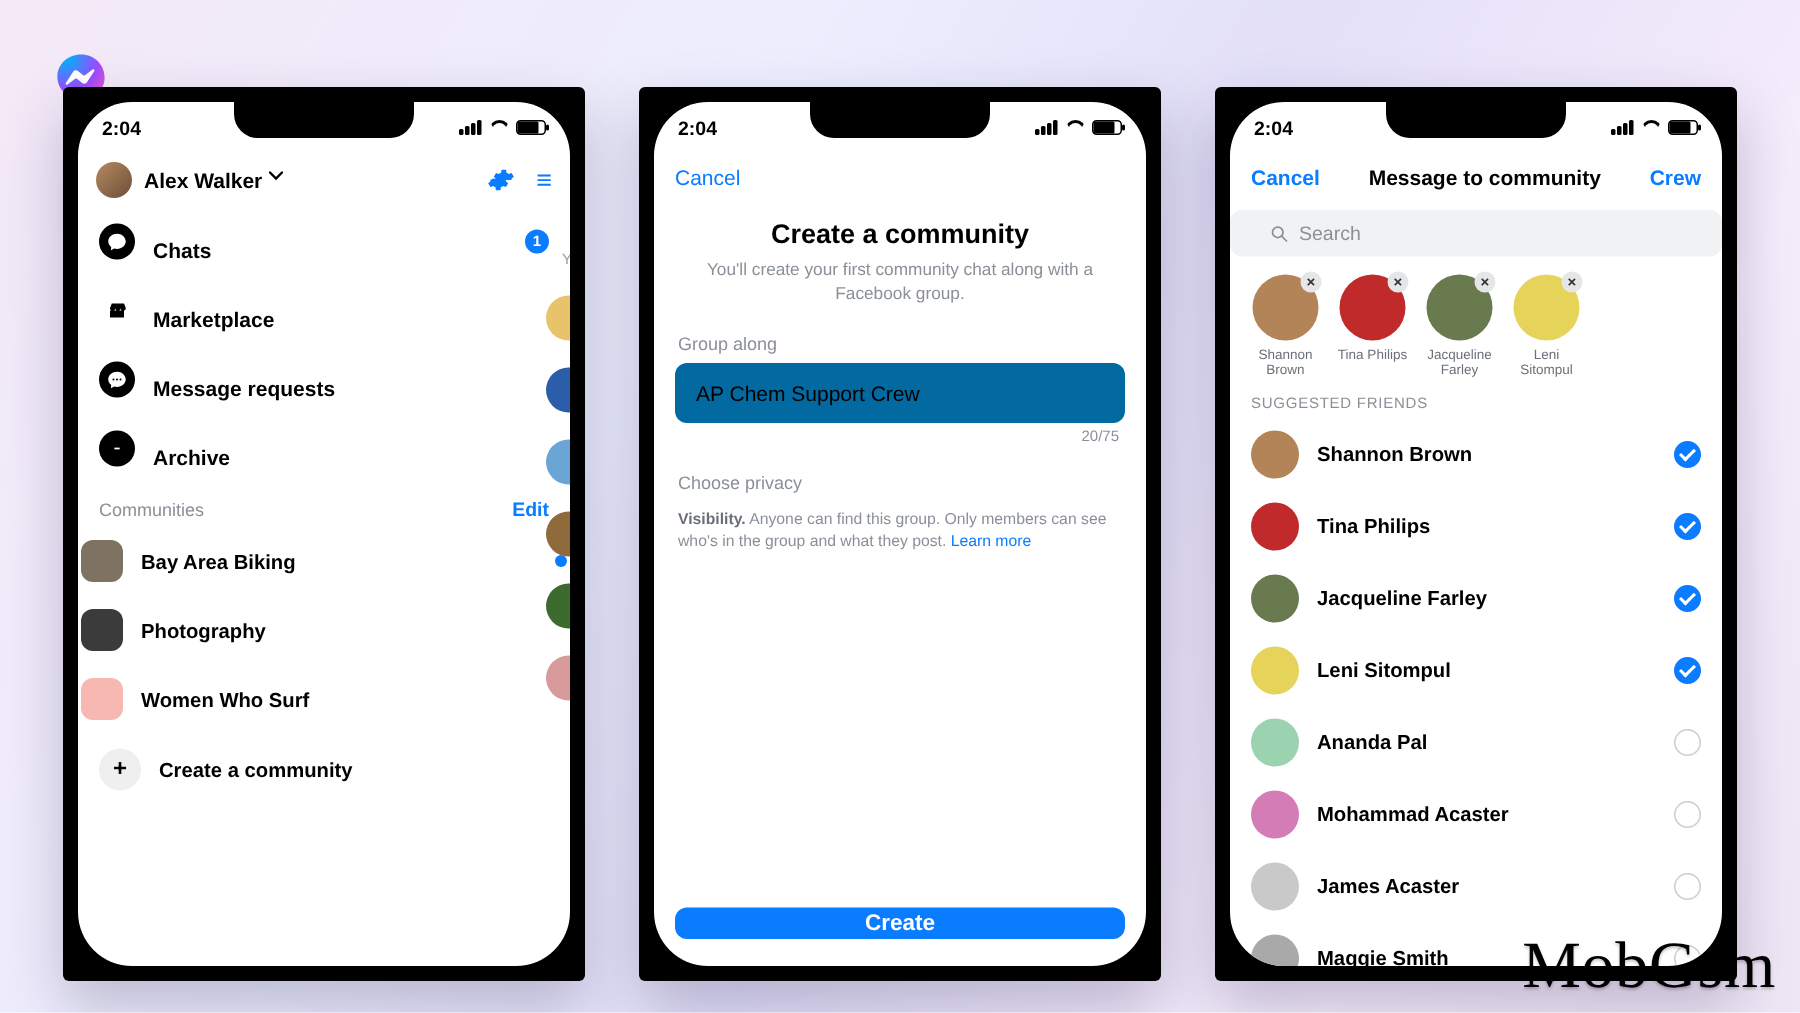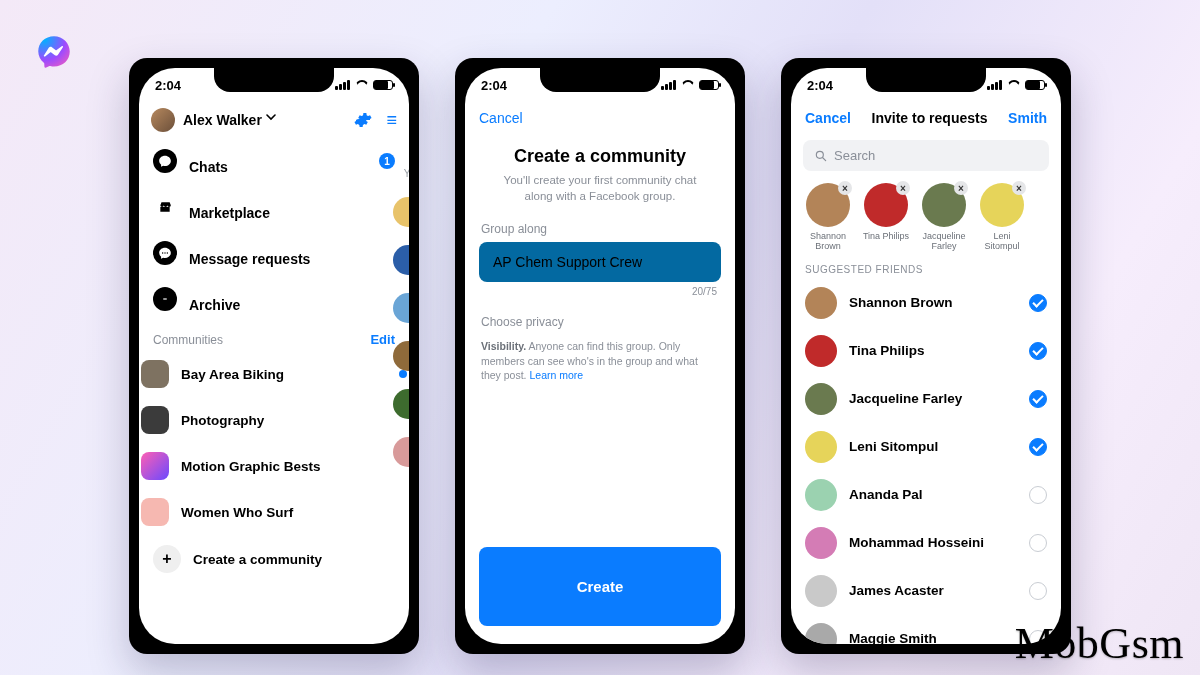--- a/index.html
+++ b/index.html
@@ -9,21 +9,21 @@
     background: linear-gradient(120deg, #f4e9f7 0%, #eceefe 35%, #e3e0f8 55%, #f6edfc 80%, #efe6f5 100%);
     position: relative;
   }
   
   .msgr-logo { position:absolute; top:34px; left:36px; width:36px; height:36px; }
   .msgr-logo svg { width:36px; height:36px; display:block; }
 
   .stage { position:absolute; top:58px; left:0; right:0; bottom:0; display:flex; justify-content:center; gap:36px; }
 
   .phone {
-    width:290px; height:596px; border-radius:18px; background:#000; padding:10px;
+    width:348px; height:596px; border-radius:4px; background:#000; padding:10px;
     box-shadow: 0 18px 40px rgba(40,30,80,.25);
     position:relative;
   }
   .screen {
     width:100%; height:100%; border-radius:36px; background:#fff; overflow:hidden; position:relative;
   }
   .notch {
     position:absolute; top:0; left:50%; transform:translateX(-50%);
     width:120px; height:24px; background:#000; border-bottom-left-radius:16px; border-bottom-right-radius:16px; z-index:5;
   }
@@ -78,27 +78,27 @@
   .p2-sub { text-align:center; font-size:11.5px; color:#8a8f98; padding:0 26px; line-height:1.35; }
   .field-label { font-size:12px; color:#8a8f98; margin:18px 16px 6px; }
   .text-field { background:#0369a1; border-radius:8px; padding:12px 14px; margin:0 14px; font-size:14px; }
   .counter { text-align:right; font-size:10px; color:#8a8f98; margin:4px 18px 0; }
   .privacy-box { margin:6px 14px 0; border-radius:8px; overflow:hidden; background:#f1f2f4; }
   .priv-opt { padding:13px 14px; font-size:14px; display:flex; align-items:center; justify-content:space-between; cursor:pointer; }
   .priv-opt + .priv-opt { border-top:1px solid rgba(0,0,0,.08); }
   .vis-note { font-size:10.5px; color:#8a8f98; margin:10px 16px; line-height:1.4; }
   .vis-note b { color:#6b7078; font-weight:600; }
   .vis-note a { color:#0a7cff; text-decoration:none; }
-  .create-btn { position:absolute; bottom:18px; left:14px; right:14px; background:#0a7cff; color:#fff; font-weight:600; text-align:center; padding:31px; border-radius:8px; font-size:15px; cursor:pointer; }
+  .create-btn { position:absolute; bottom:18px; left:14px; right:14px; background:#0a7cff; color:#fff; font-weight:600; text-align:center; padding:2px; border-radius:8px; font-size:15px; cursor:pointer; }
 
   
   .p3-bar { display:flex; align-items:center; justify-content:space-between; padding:8px 14px; font-size:14px; }
   .p3-bar .act { color:#0a7cff; font-weight:600; }
   .p3-bar .title { font-weight:700; }
-  .search-box { display:flex; align-items:center; gap:6px; background:#f1f2f4; border-radius:8px; margin:6px 12px; padding:8px 11px; color:#8a8f98; font-size:13px; }
+  .search-box { display:flex; align-items:center; gap:6px; background:#f1f2f4; border-radius:8px; margin:6px 0; padding:8px 26px; color:#8a8f98; font-size:13px; }
   .chips { display:flex; gap:8px; padding:6px 12px 2px; }
   .chip { width:50px; text-align:center; position:relative; }
   .chip .av { width:44px; height:44px; border-radius:50%; margin:0 auto; position:relative; }
   .chip .av .x { position:absolute; top:-2px; right:-2px; width:14px; height:14px; border-radius:50%; background:#e5e6e8; display:flex; align-items:center; justify-content:center; font-size:10px; font-weight:700; color:#333; cursor:pointer; }
   .chip .nm { font-size:9px; color:#6b7078; line-height:1.15; margin-top:4px; }
   .sugg-hdr { font-size:10px; color:#8a8f98; letter-spacing:.5px; padding:10px 14px 4px; font-weight:500; }
   .friend-row { display:flex; align-items:center; gap:12px; padding:8px 14px; cursor:pointer; }
   .friend-row .av { width:32px; height:32px; border-radius:50%; flex:none; }
   .friend-row .nm { font-weight:600; font-size:13.5px; flex:1; }
   .chk { width:18px; height:18px; border-radius:50%; border:1.5px solid #c9cdd3; }
@@ -210,24 +210,20 @@
           <div class="comm-row">
             <span class="comm-thumb" style="background: rgb(126, 114, 97);"></span>
             <span class="lbl">Bay Area Biking</span>
             <span class="dot-blue"></span>
           </div>
           <div class="comm-row">
             <span class="comm-thumb" style="background: rgb(59, 59, 59);"></span>
             <span class="lbl">Photography</span>
           </div>
           <div class="comm-row">
-            <span class="comm-thumb" style="background: linear-gradient(135deg, rgb(255, 95, 179), rgb(106, 73, 255));"></span>
-            <span class="lbl">Motion Graphic Bests</span>
-          </div>
-          <div class="comm-row">
             <span class="comm-thumb" style="background: rgb(246, 184, 177);"></span>
             <span class="lbl">Women Who Surf</span>
           </div>
         </div>
 
       <div class="create-row">
         <span class="plus-circle">+</span>
         <span class="lbl" style="font-weight:600;font-size:13.5px">Create a community</span>
       </div>
 
@@ -288,22 +284,22 @@
           <span class="sig"><i></i><i></i><i></i><i></i></span>
           <span class="wifi"></span>
           <span class="batt">
               <i></i>
             </span>
         </span>
       </div>
 
       <div class="p3-bar">
         <span class="act">Cancel</span>
-        <span class="title">Invite to requests</span>
-        <span class="act">Smith</span>
+        <span class="title">Message to community</span>
+        <span class="act">Crew</span>
       </div>
 
       <div class="search-box">
         <svg width="14" height="14" viewBox="0 0 24 24">
             <circle cx="10" cy="10" r="6" stroke="#8a8f98" stroke-width="2" fill="none"></circle>
             <line x1="15" y1="15" x2="20" y2="20" stroke="#8a8f98" stroke-width="2" stroke-linecap="round"></line>
           </svg>
         <span>Search</span>
       </div>
 
@@ -356,21 +352,21 @@
             <span class="nm">Leni Sitompul</span>
             <span class="chk on"></span>
           </div>
           <div class="friend-row">
             <span class="av" style="background: rgb(155, 210, 176);"></span>
             <span class="nm">Ananda Pal</span>
             <span class="chk"></span>
           </div>
           <div class="friend-row">
             <span class="av" style="background: rgb(212, 124, 181);"></span>
-            <span class="nm">Mohammad Hosseini</span>
+            <span class="nm">Mohammad Acaster</span>
             <span class="chk"></span>
           </div>
           <div class="friend-row">
             <span class="av" style="background: rgb(201, 201, 201);"></span>
             <span class="nm">James Acaster</span>
             <span class="chk"></span>
           </div>
           <div class="friend-row">
             <span class="av" style="background: rgb(169, 169, 169);"></span>
             <span class="nm">Maggie Smith</span>

